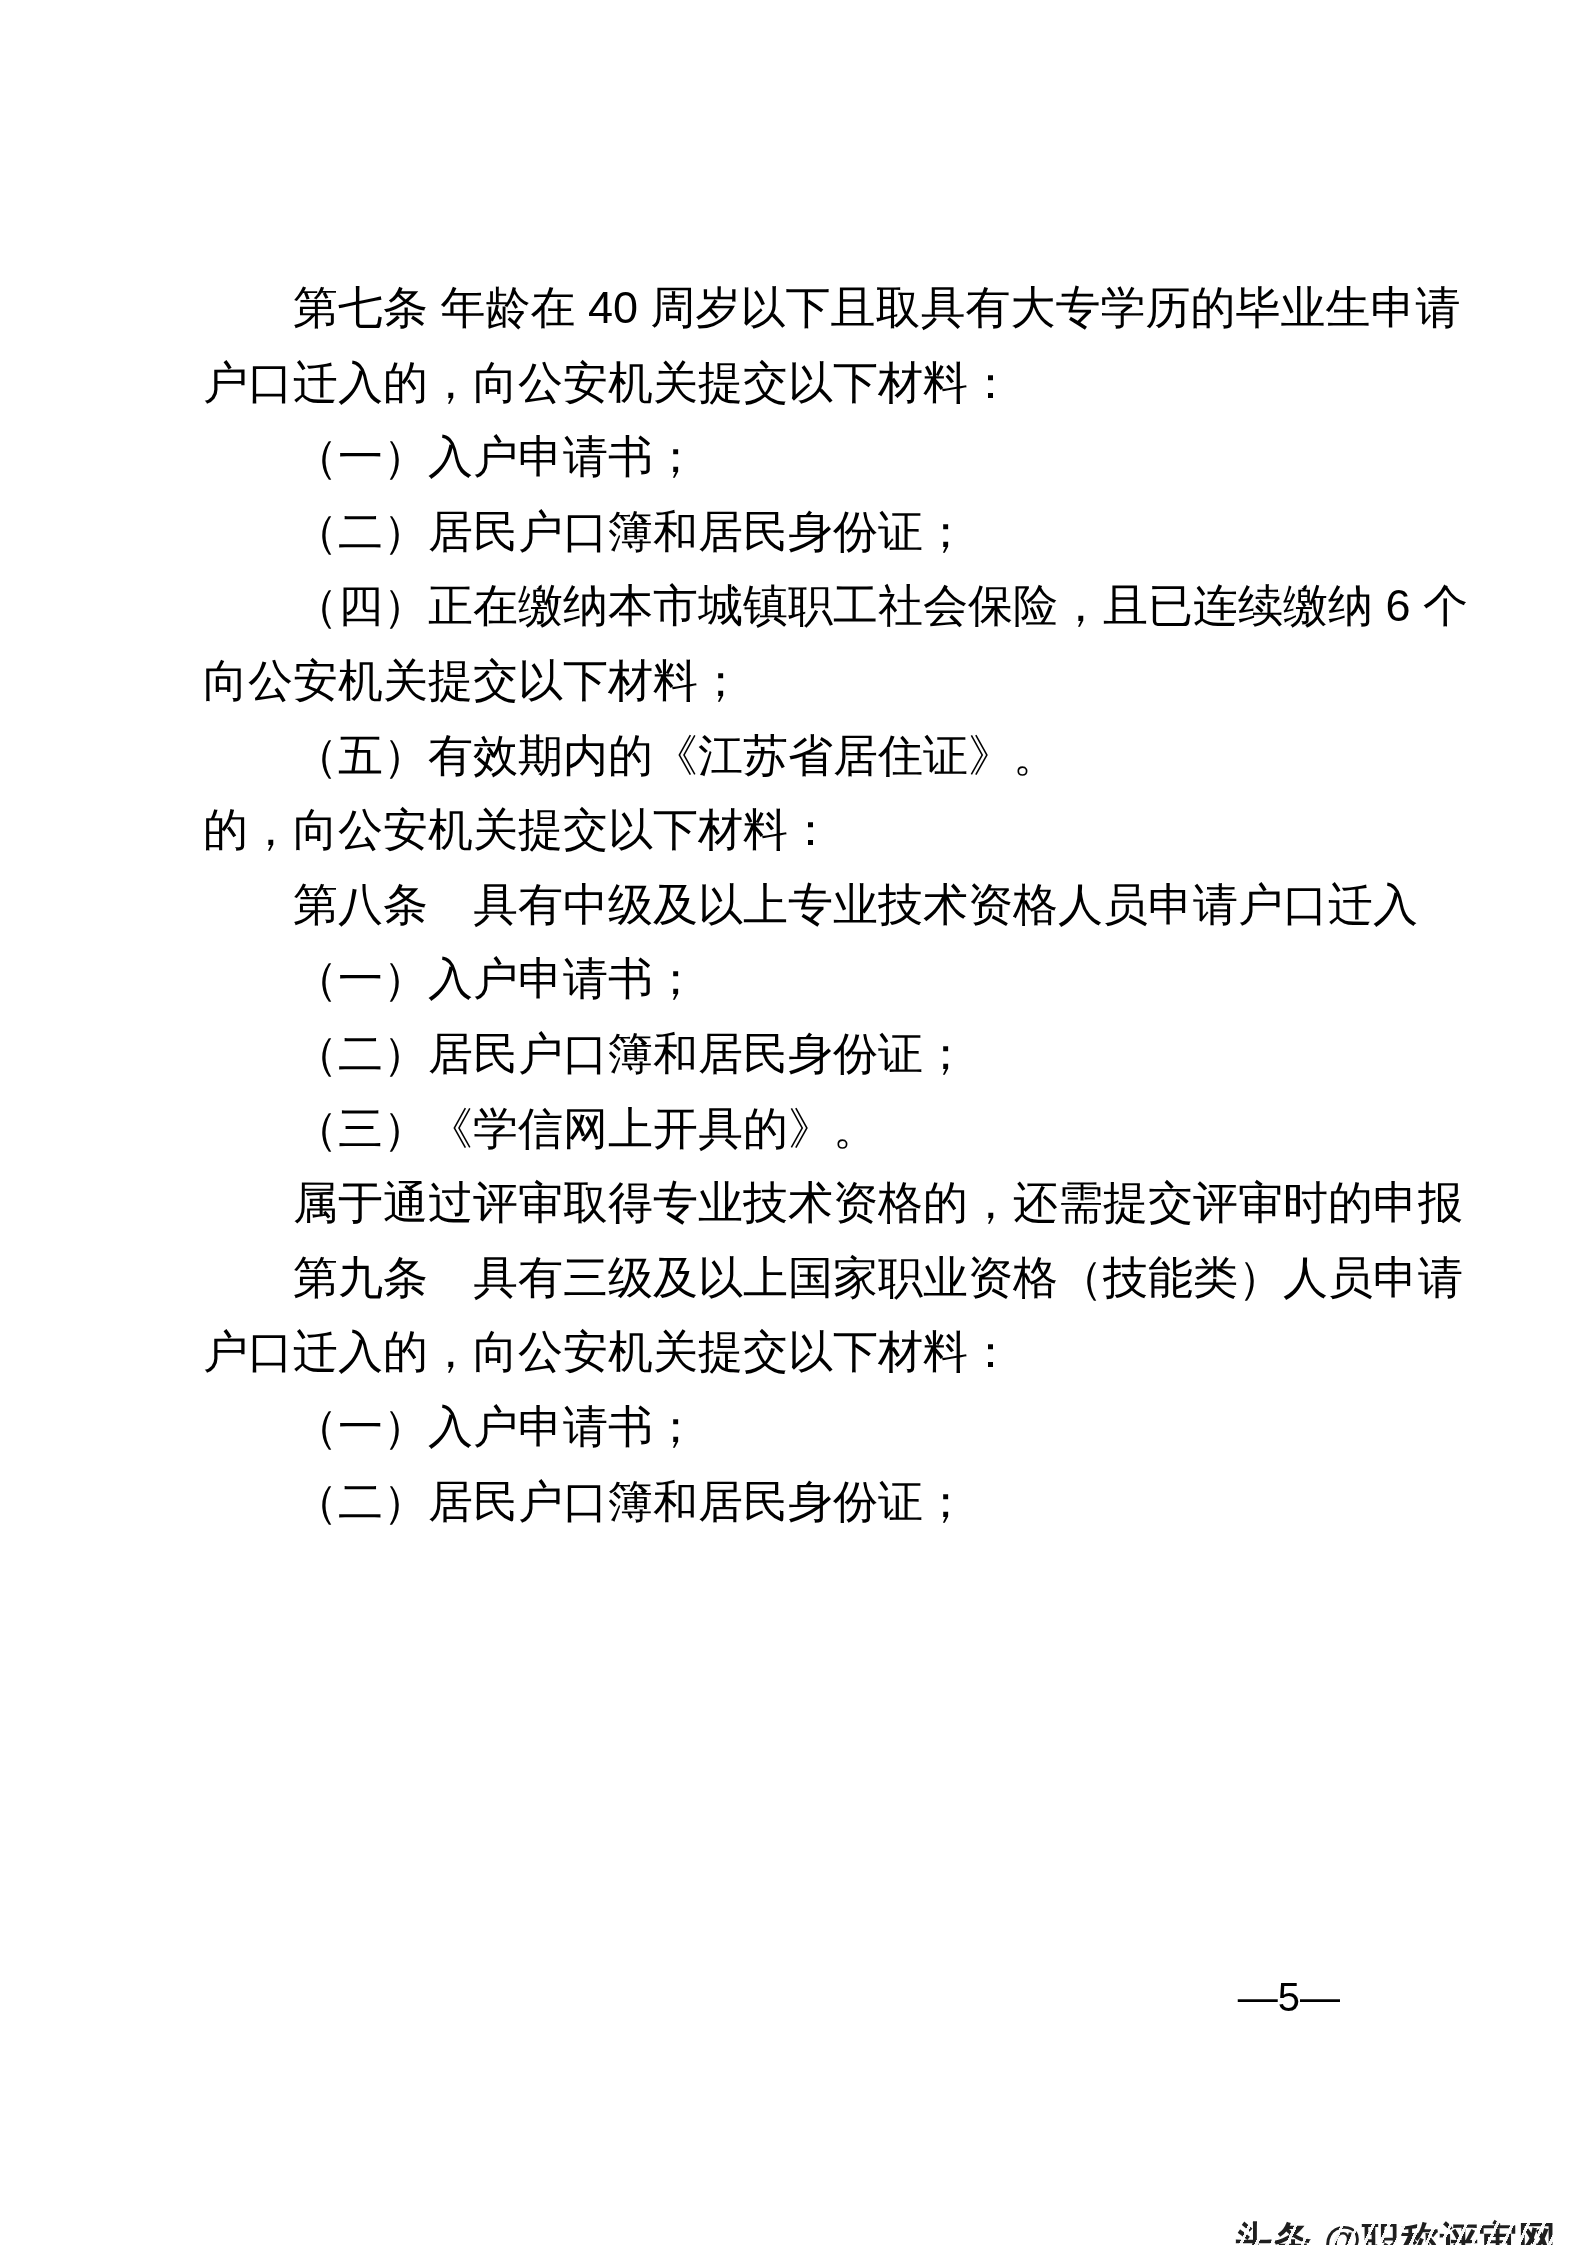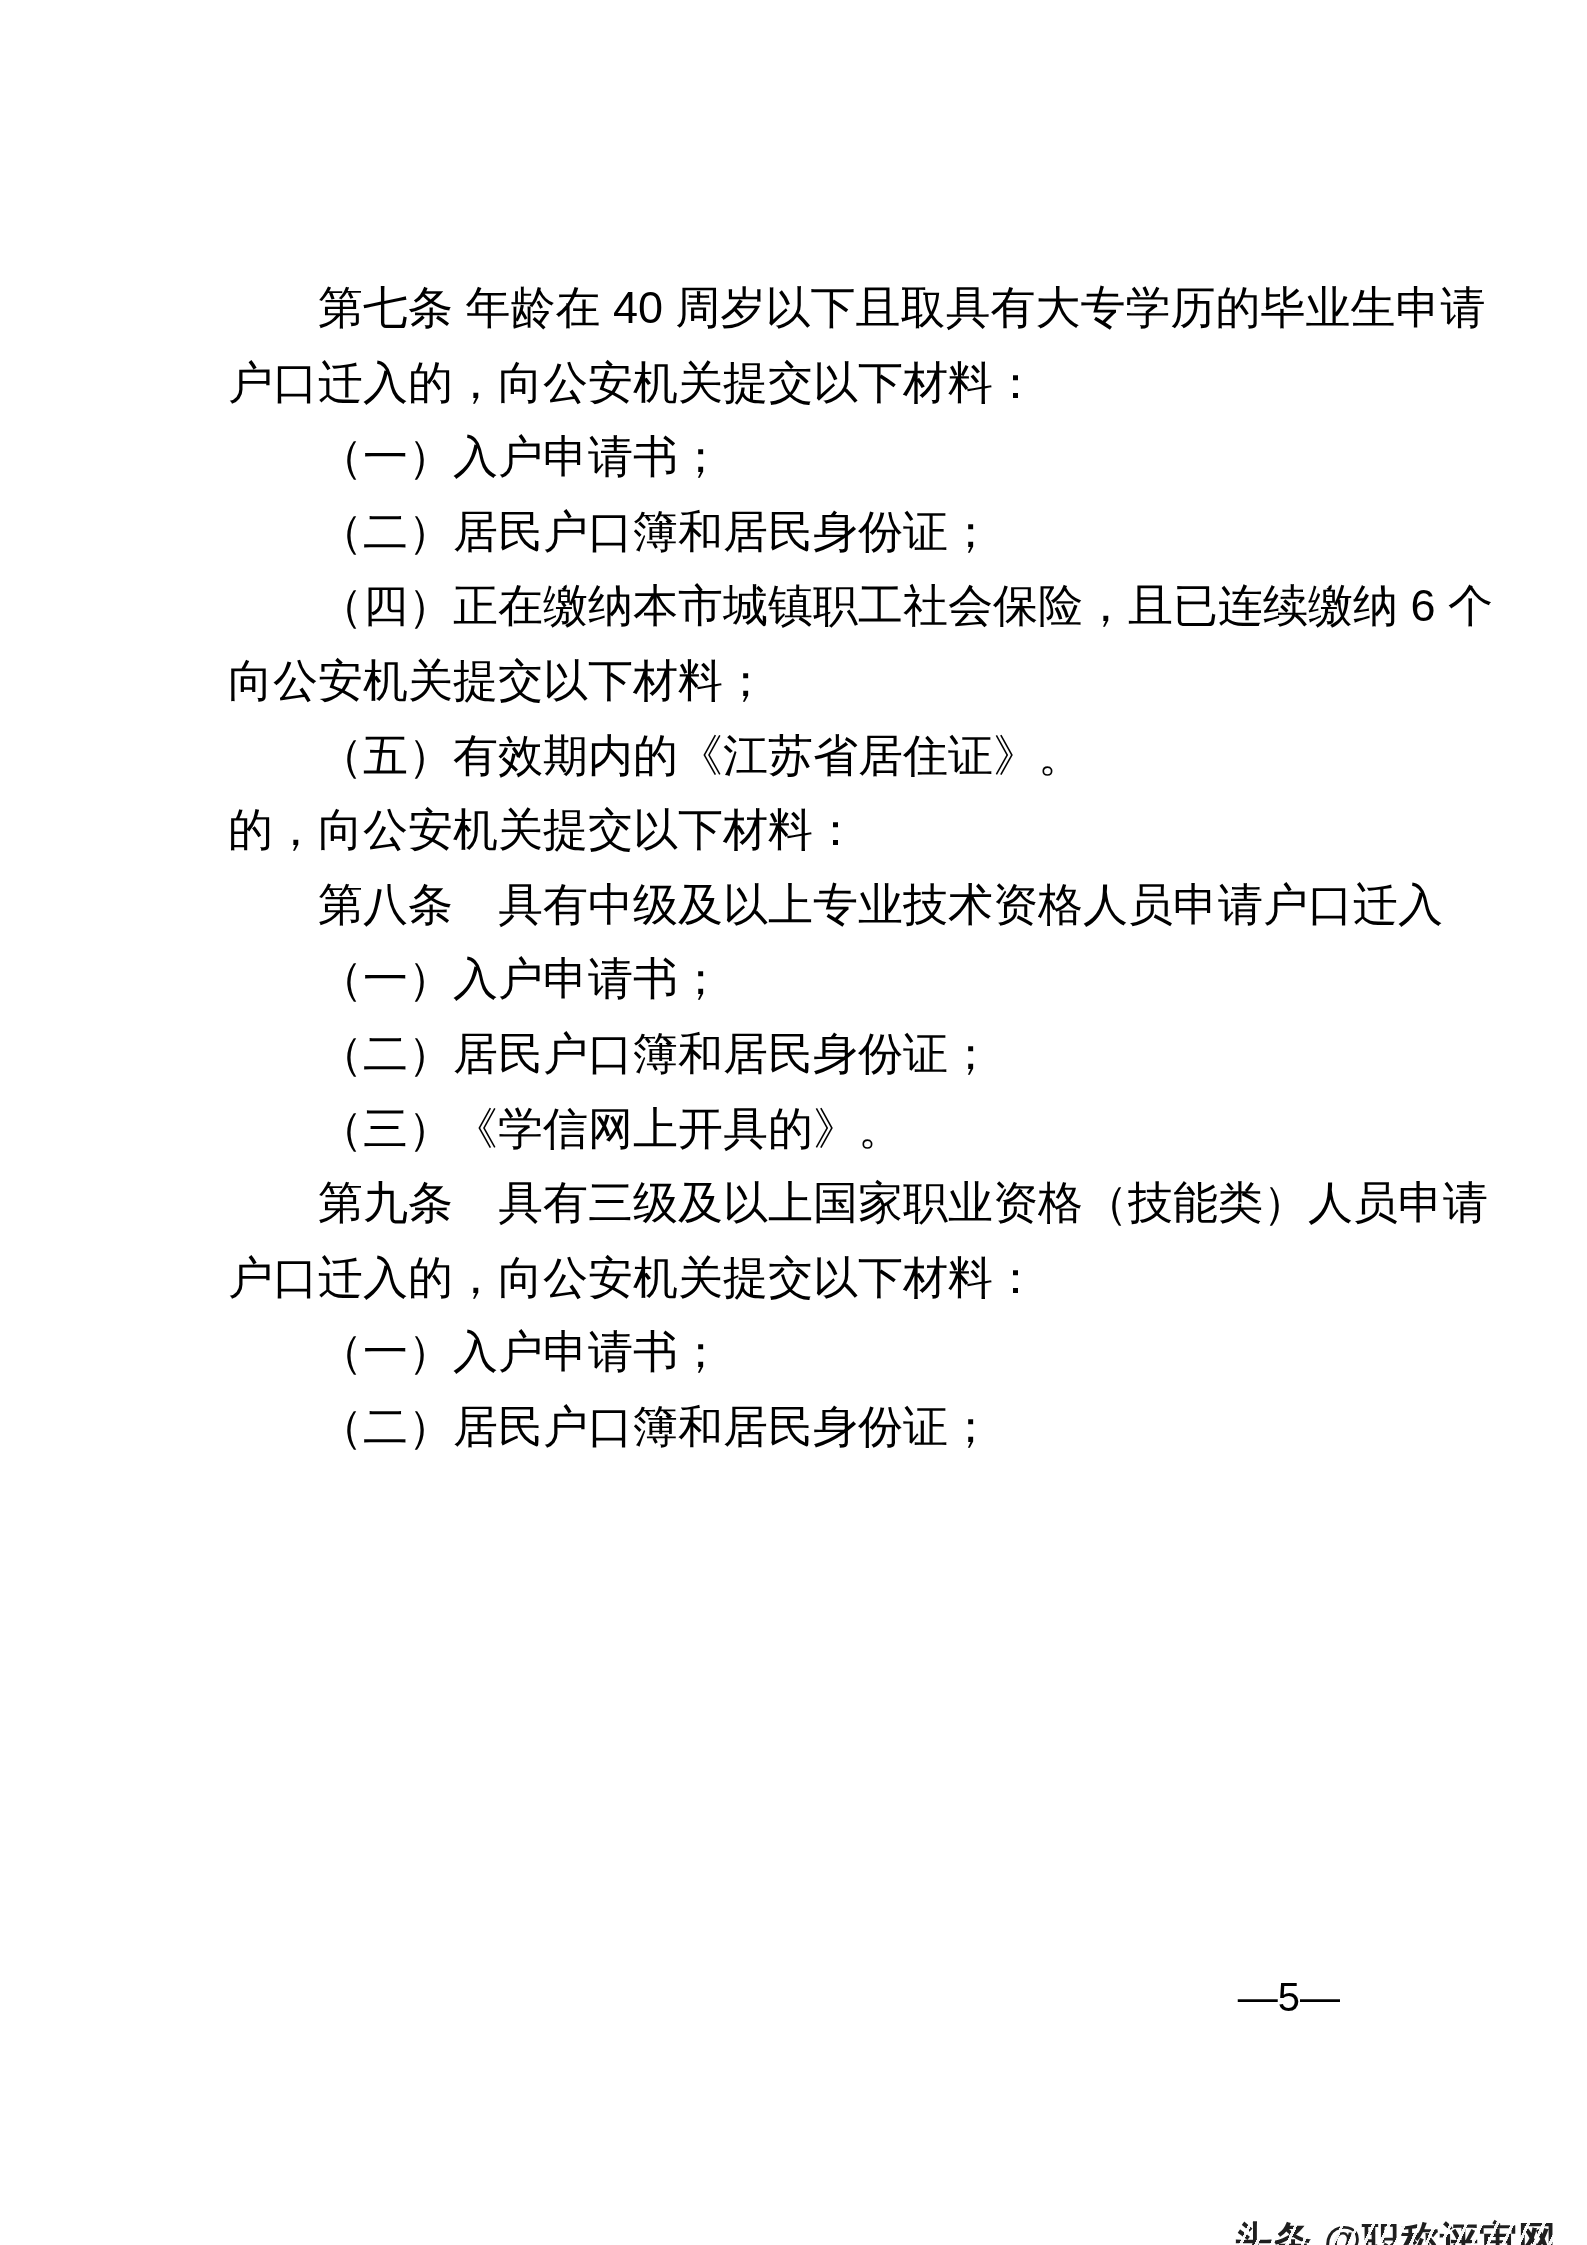--- a/index.html
+++ b/index.html
@@ -21,21 +21,20 @@
   }
   .doc {
     position: absolute;
     left: 203px;
     top: 271px;
     width: 1275px;
     font-size: 45px;
     line-height: 74.6px;
     color: #000000;
     letter-spacing: 0px;
-    margin-left: 25px;
   }
   .line {
     white-space: pre;
     height: 74.6px;
   }
   .line.indent {
     text-indent: 90px;
   }
   .pagenum {
     position: absolute;
@@ -80,20 +79,21 @@
       <div class="line indent">（一）入户申请书；</div>
       <div class="line indent">（二）居民户口簿和居民身份证；</div>
       <div class="line indent">（四）正在缴纳本市城镇职工社会保险，且已连续缴纳 6 个</div>
       <div class="line">向公安机关提交以下材料；</div>
       <div class="line indent">（五）有效期内的《江苏省居住证》。</div>
       <div class="line">的，向公安机关提交以下材料：</div>
       <div class="line indent">第八条　具有中级及以上专业技术资格人员申请户口迁入</div>
       <div class="line indent">（一）入户申请书；</div>
       <div class="line indent">（二）居民户口簿和居民身份证；</div>
       <div class="line indent">（三）《学信网上开具的》。</div>
+      <div class="line indent">属于通过评审取得专业技术资格的，还需提交评审时的申报</div>
       <div class="line indent">第九条　具有三级及以上国家职业资格（技能类）人员申请</div>
       <div class="line">户口迁入的，向公安机关提交以下材料：</div>
       <div class="line indent">（一）入户申请书；</div>
       <div class="line indent">（二）居民户口簿和居民身份证；</div>
     </div>
   <div class="pagenum">—5—</div>
   <div class="watermark">
     <span>头条 @职称评审网</span>
     <span class="wm-hatch"></span>
   </div>

